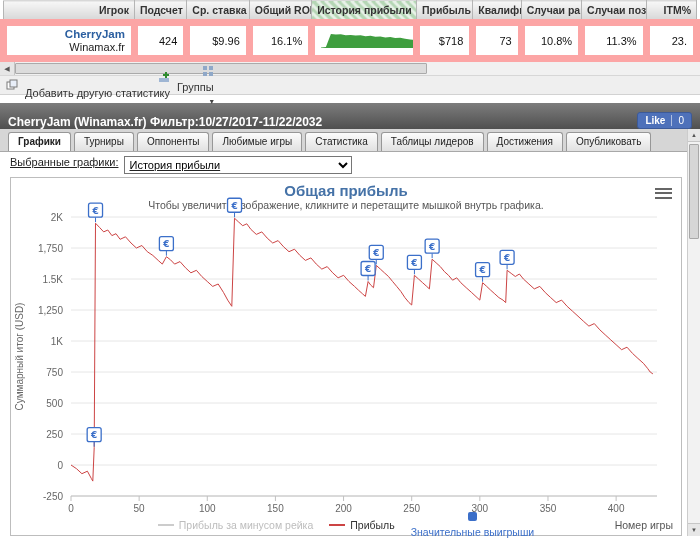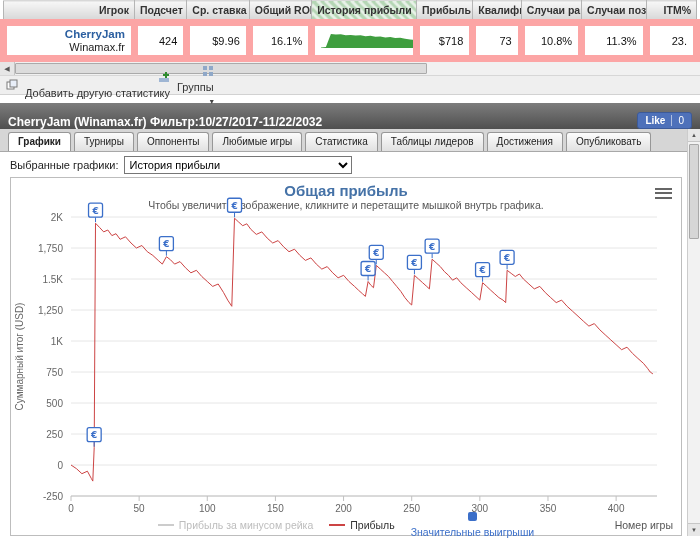--- a/index.html
+++ b/index.html
@@ -42,21 +42,21 @@
   }
   .like-btn { background: #4e71ba; border: 1px solid #3c5a99; border-radius: 3px; color: #fff; font-size: 10px; font-weight: bold; display: flex; align-items: center; padding: 2px 7px; gap: 6px; cursor: pointer; }
   .like-count { border-left: 1px solid rgba(255,255,255,.55); padding-left: 6px; font-weight: normal; }
 
   .section-body { position: relative; padding: 0 18px 0 10px; }
 
   .tabbar { background: #d6d6d6; border-bottom: 1px solid #a8a8a8; padding: 3px 0 0 2px; display: flex; gap: 3px; align-items: flex-end; margin: 0 -18px 0 -10px; padding-left: 8px; padding-right: 18px; }
   .tab { border: 1px solid #979797; border-bottom: none; border-radius: 3px 3px 0 0; padding: 3px 9px 4px; font-size: 10px; color: #222; background: linear-gradient(#fcfcfc, #e1e1e1); cursor: pointer; white-space: nowrap; }
   .tab.active { background: #fff; font-weight: bold; }
 
-  .picker-row { display: flex; align-items: center; gap: 6px; padding: 4px 0 3px 0; font-size: 11px; color: #222; }
+  .picker-row { display: flex; align-items: flex-start; gap: 6px; padding: 4px 0 3px 0; font-size: 11px; color: #222; text-decoration: underline; }
   .picker-row select { font-size: 11px; height: 18px; width: 228px; border: 1px solid #767676; background: #fff; font-family: inherit; }
 
   
   .chart-panel { border: 1px solid #bdbdbd; background: #fff; position: relative; }
   .chart-title { text-align: center; color: #4572A7; font-size: 15px; font-weight: bold; padding-top: 4px; height: 21px; }
   .chart-subtitle { text-align: center; color: #555; font-size: 10.5px; height: 14px; }
   .burger { position: absolute; top: 7px; right: 9px; width: 17px; cursor: pointer; }
   .burger span { display: block; height: 2px; background: #666; margin: 2.5px 0; }
   svg#plot { display: block; overflow: visible; }
   svg text.tick { font-size: 10px; fill: #666; font-family: "Liberation Sans","DejaVu Sans",sans-serif; }

